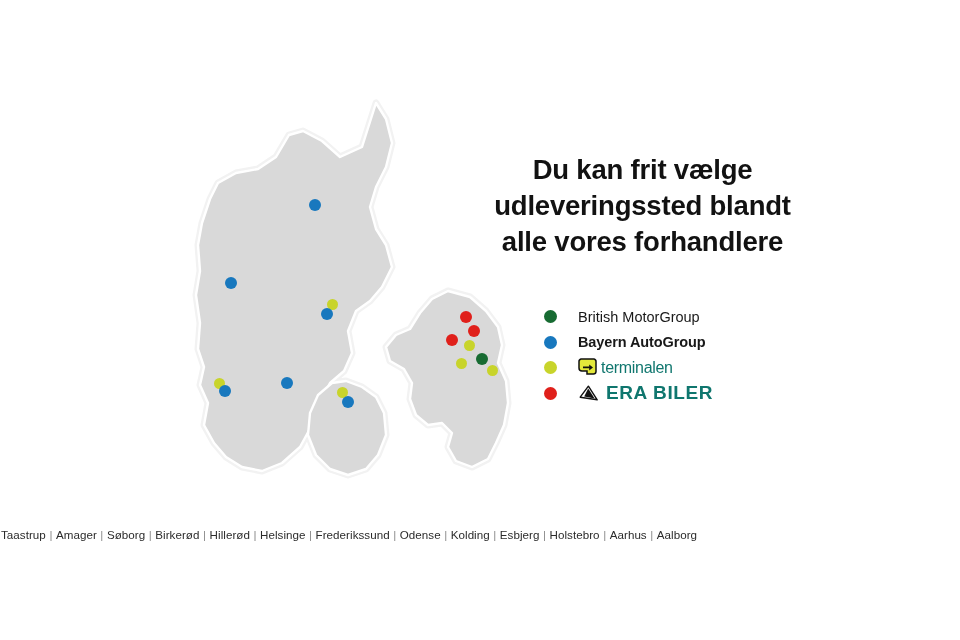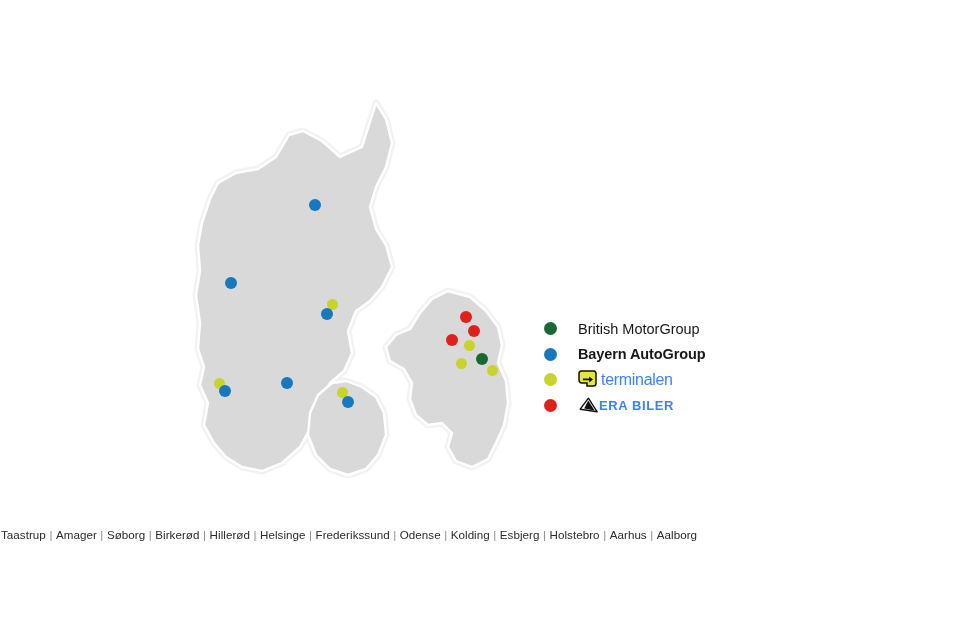--- a/index.html
+++ b/index.html
@@ -55,21 +55,21 @@
     font-weight: 700;
     letter-spacing: -0.2px;
     color: #121212;
   }
   #headline .hl-line { display: block; white-space: nowrap; }
 
   
   #legend {
     position: absolute;
     left: 544px;
-    top: 316px;
+    top: 304px;
     width: 270px;
   }
   .legend-row {
     display: flex;
     align-items: center;
     height: 25.5px;
   }
   .legend-swatch {
     width: 13px;
     height: 13px;
@@ -90,29 +90,29 @@
     display: flex;
     align-items: center;
   }
   .brand-mark {
     flex: 0 0 auto;
     display: block;
   }
   .brand-word {
     font-size: 16px;
     font-weight: 400;
-    color: #3b82f6;
+    color: #0f766e;
     margin-left: 4px;
     letter-spacing: -0.3px;
   }
   .brand-word.era {
-    font-size: 13px;
+    font-size: 19px;
     font-weight: 700;
     letter-spacing: 0.6px;
-    margin-left: 0;
+    margin-left: 7px;
   }
 
   
   #city-strip {
     position: absolute;
     left: 0;
     top: 528px;
     width: 960px;
     font-size: 11.6px;
     color: #2b2b2b;
@@ -175,20 +175,25 @@
         <div class="map-dot" style="left: 280px; top: 216px; width: 12px; height: 12px; background: rgb(224, 32, 27);"></div>
         <div class="map-dot" style="left: 288px; top: 230px; width: 12px; height: 12px; background: rgb(224, 32, 27);"></div>
         <div class="map-dot" style="left: 266px; top: 239px; width: 12px; height: 12px; background: rgb(224, 32, 27);"></div>
         <div class="map-dot" style="left: 283.5px; top: 244.5px; width: 11px; height: 11px; background: rgb(200, 212, 43);"></div>
         <div class="map-dot" style="left: 275.5px; top: 262.5px; width: 11px; height: 11px; background: rgb(200, 212, 43);"></div>
         <div class="map-dot" style="left: 296px; top: 258px; width: 12px; height: 12px; background: rgb(23, 107, 50);"></div>
         <div class="map-dot" style="left: 306.5px; top: 269.5px; width: 11px; height: 11px; background: rgb(200, 212, 43);"></div>
       </div>
   </div>
 
+  <div id="headline">
+    <span class="hl-line">Du kan frit vælge</span>
+    <span class="hl-line">udleveringssted blandt</span>
+    <span class="hl-line">alle vores forhandlere</span>
+  </div>
 
   <div id="legend">
 
     <div class="legend-row">
       <span class="legend-swatch" style="background:#176b32"></span>
       <span class="legend-label light">British MotorGroup</span>
     </div>
 
     <div class="legend-row">
       <span class="legend-swatch" style="background:#1878be"></span>

